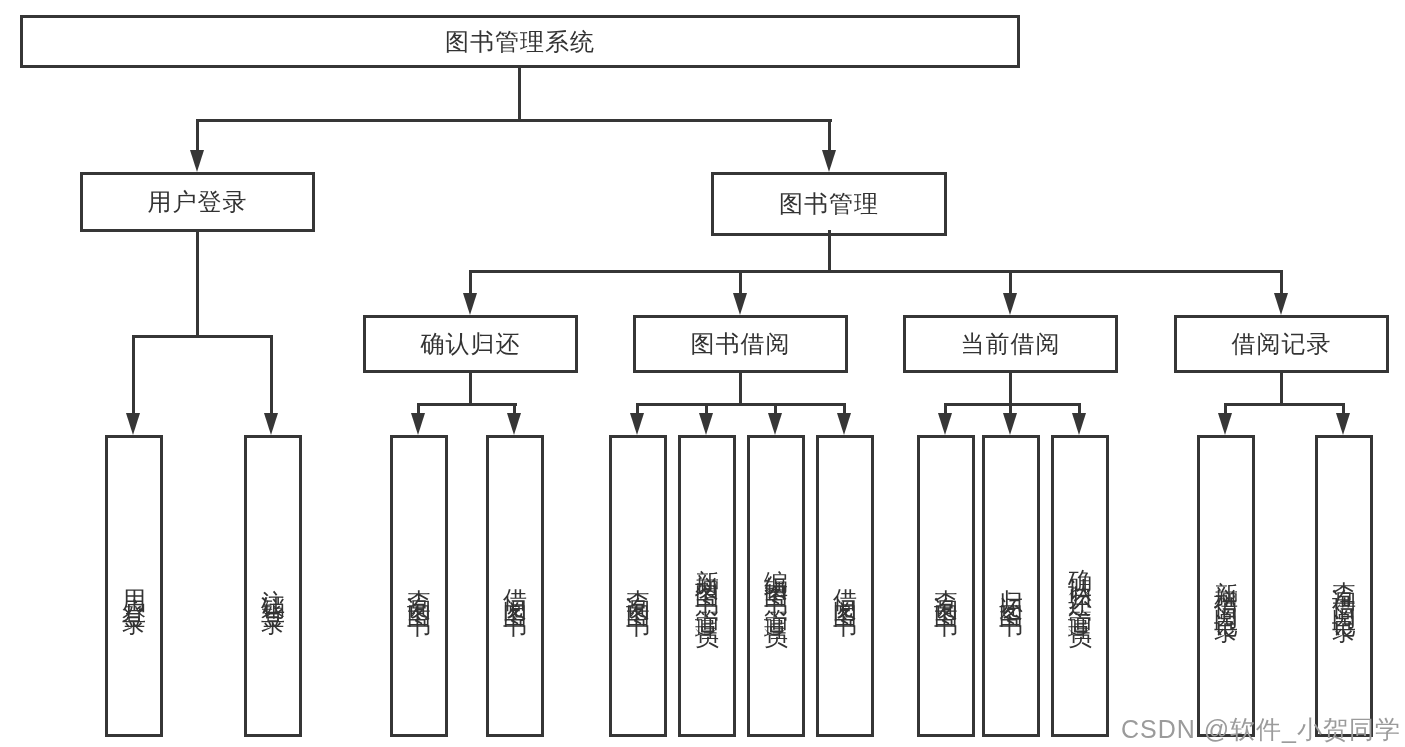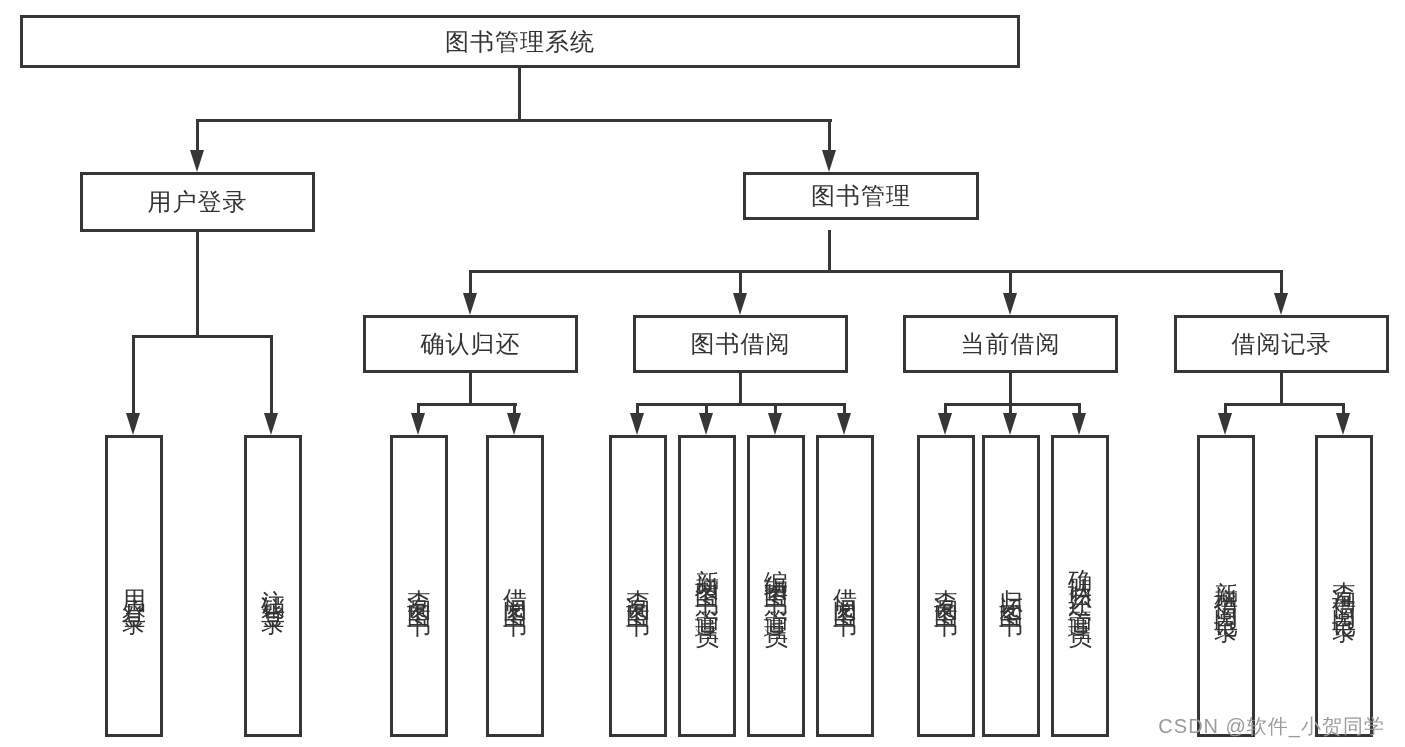--- a/index.html
+++ b/index.html
@@ -24,22 +24,22 @@
     font-size:24px; letter-spacing:8px; line-height:1;
   }
   .hl { position:absolute; height:3px; background:var(--line-color); }
   .vl { position:absolute; width:3px;  background:var(--line-color); }
   .ah {
     position:absolute; width:0; height:0;
     border-left:7px solid transparent; border-right:7px solid transparent;
     border-top:22px solid var(--line-color);
   }
   .wm {
-    position:absolute; top:713px; right:20px;
-    font-size:20px; color:var(--watermark-color); letter-spacing:1px;
+    position:absolute; top:713px; right:4px;
+    font-size:25px; color:var(--watermark-color); letter-spacing:1px;
     white-space:nowrap;
   }
 </style>
 </head>
 <body>
 
 <div class="stage">
 
   <div class="box" style="left:20px;top:15px;width:1000px;height:53px">
     <span>图书管理系统</span>
@@ -48,21 +48,21 @@
   <div class="vl" style="left:518px;top:66px;height:56px"></div>
   <div class="hl" style="left:196px;top:119px;width:636px"></div>
   <div class="vl" style="left:196px;top:119px;height:33px"></div>
   <div class="ah" style="left:190px;top:150px"></div>
   <div class="vl" style="left:828px;top:119px;height:33px"></div>
   <div class="ah" style="left:822px;top:150px"></div>
 
   <div class="box" style="left:80px;top:172px;width:235px;height:60px">
     <span>用户登录</span>
   </div>
-  <div class="box" style="left:743px;top:172px;width:236px;height:48px">
+  <div class="box" style="left:711px;top:172px;width:236px;height:64px">
     <span>图书管理</span>
   </div>
 
   <div class="vl" style="left:196px;top:230px;height:108px"></div>
   <div class="hl" style="left:132px;top:335px;width:141px"></div>
   <div class="vl" style="left:132px;top:335px;height:80px"></div>
   <div class="ah" style="left:126px;top:413px"></div>
   <div class="vl" style="left:270px;top:335px;height:80px"></div>
   <div class="ah" style="left:264px;top:413px"></div>
 

